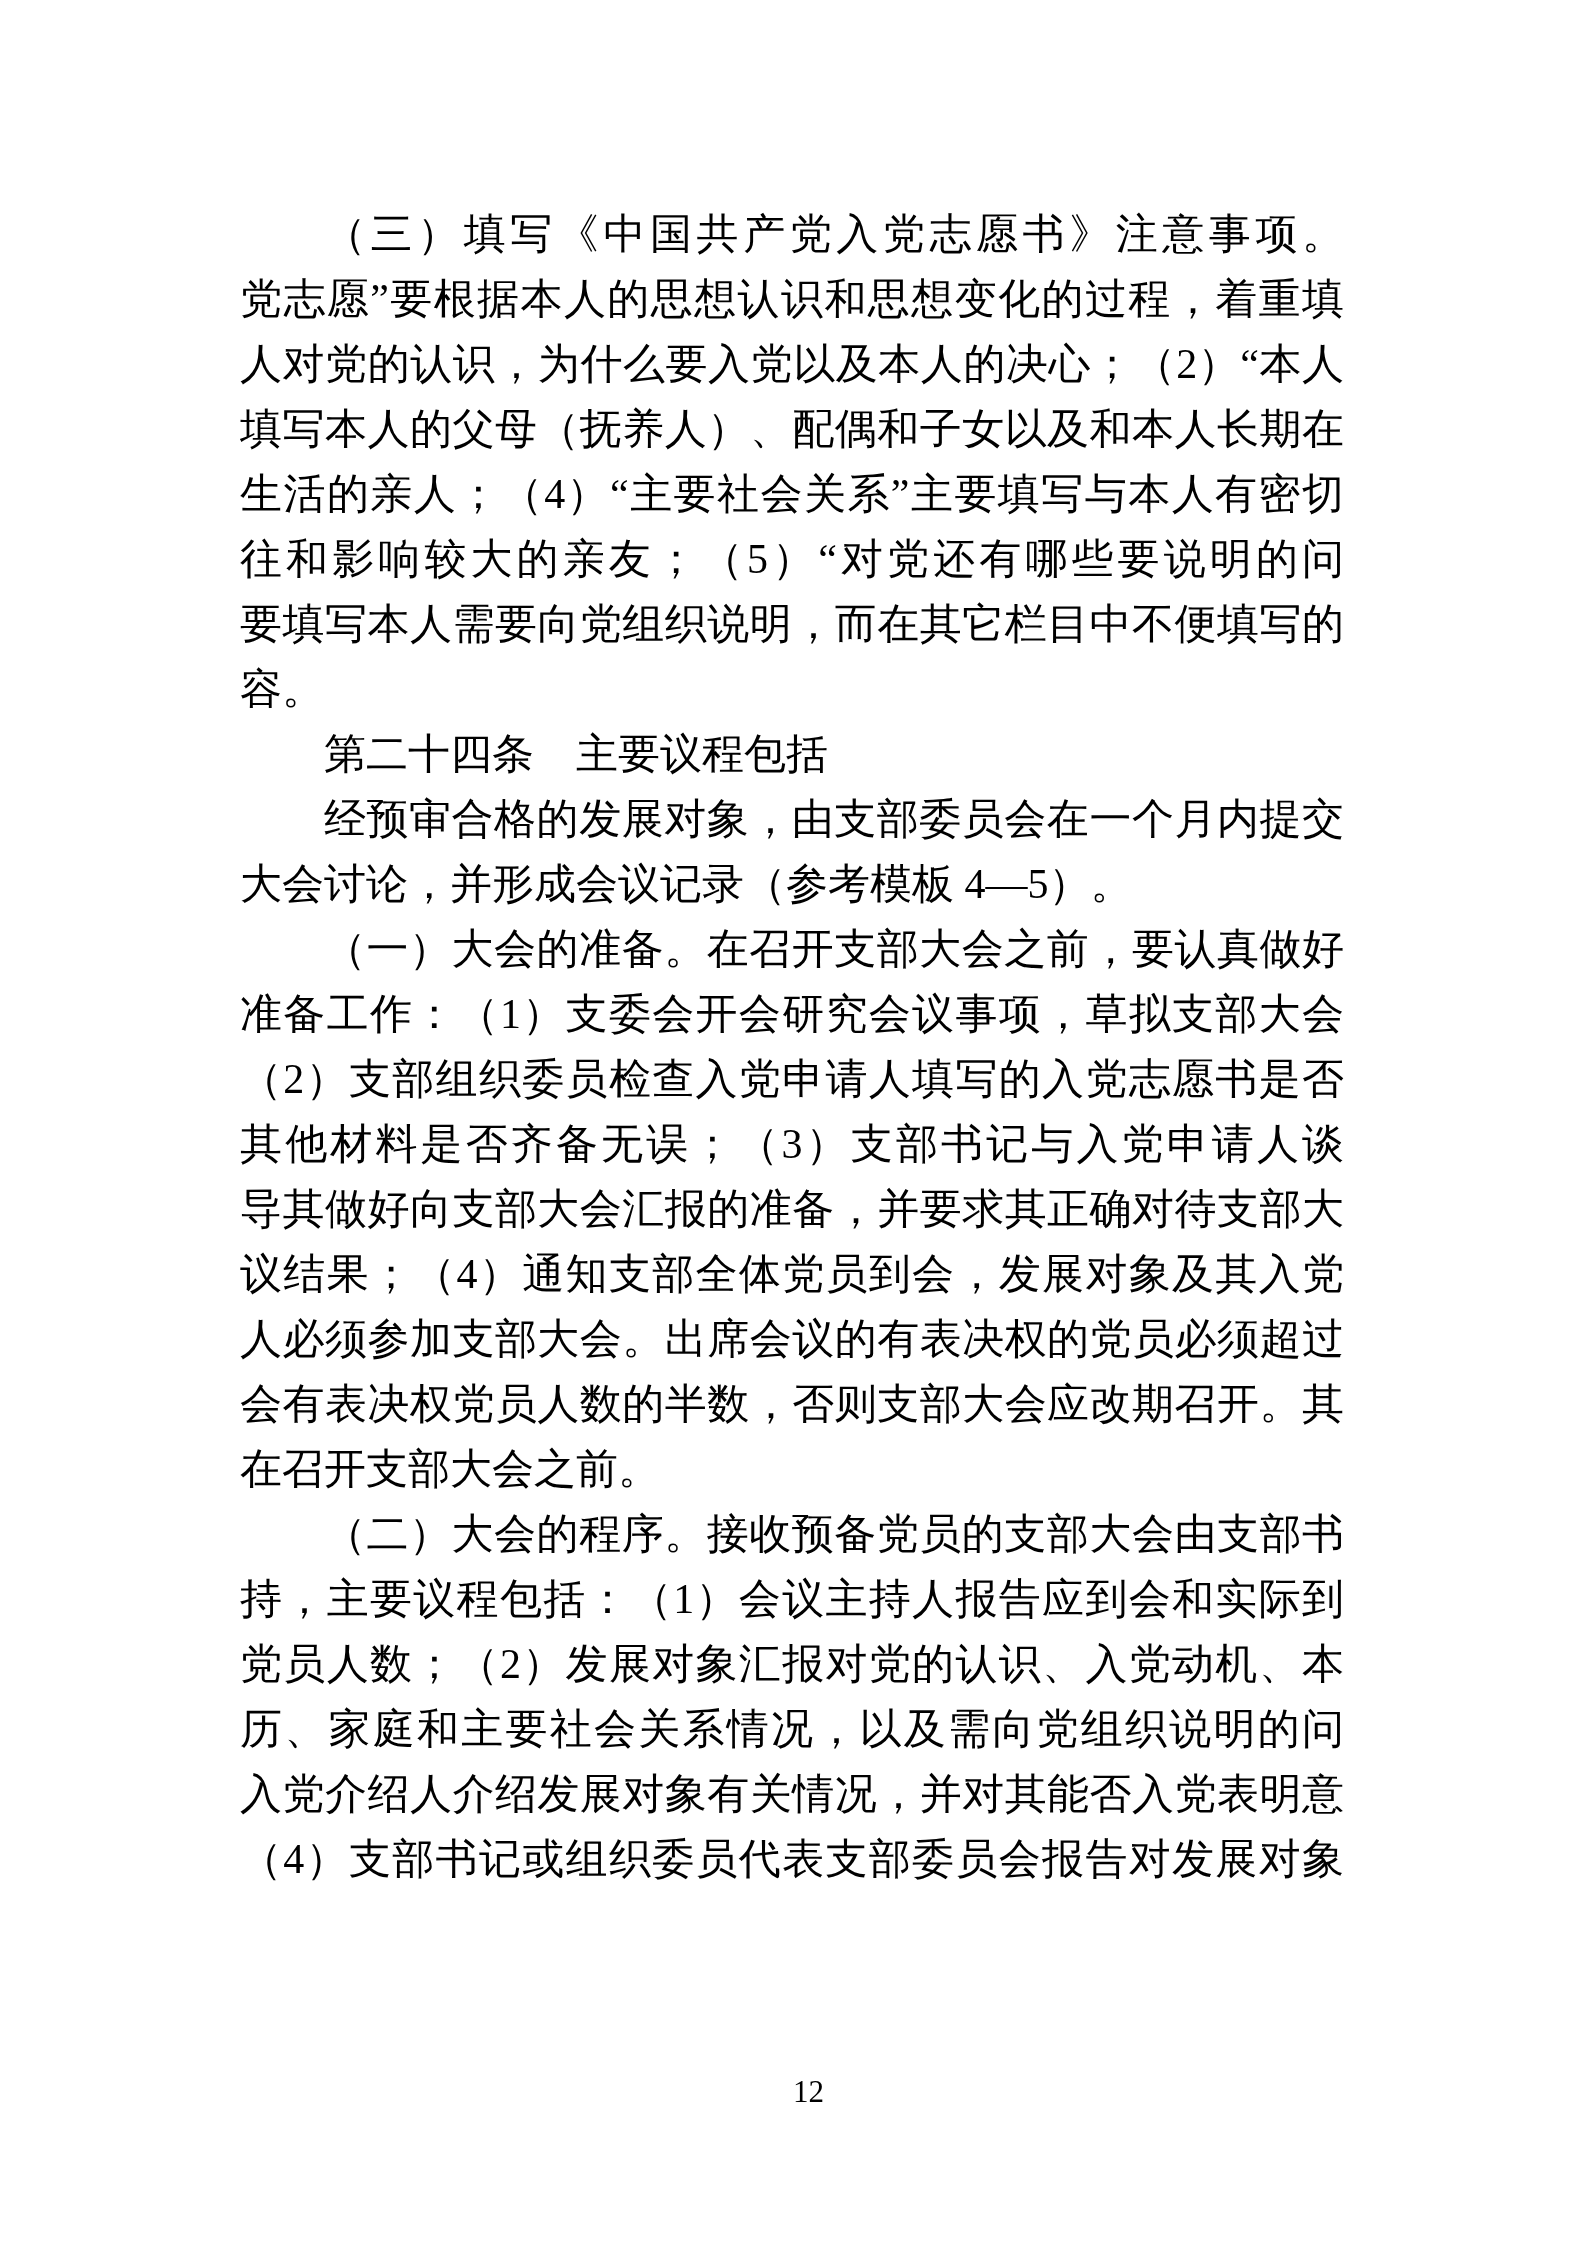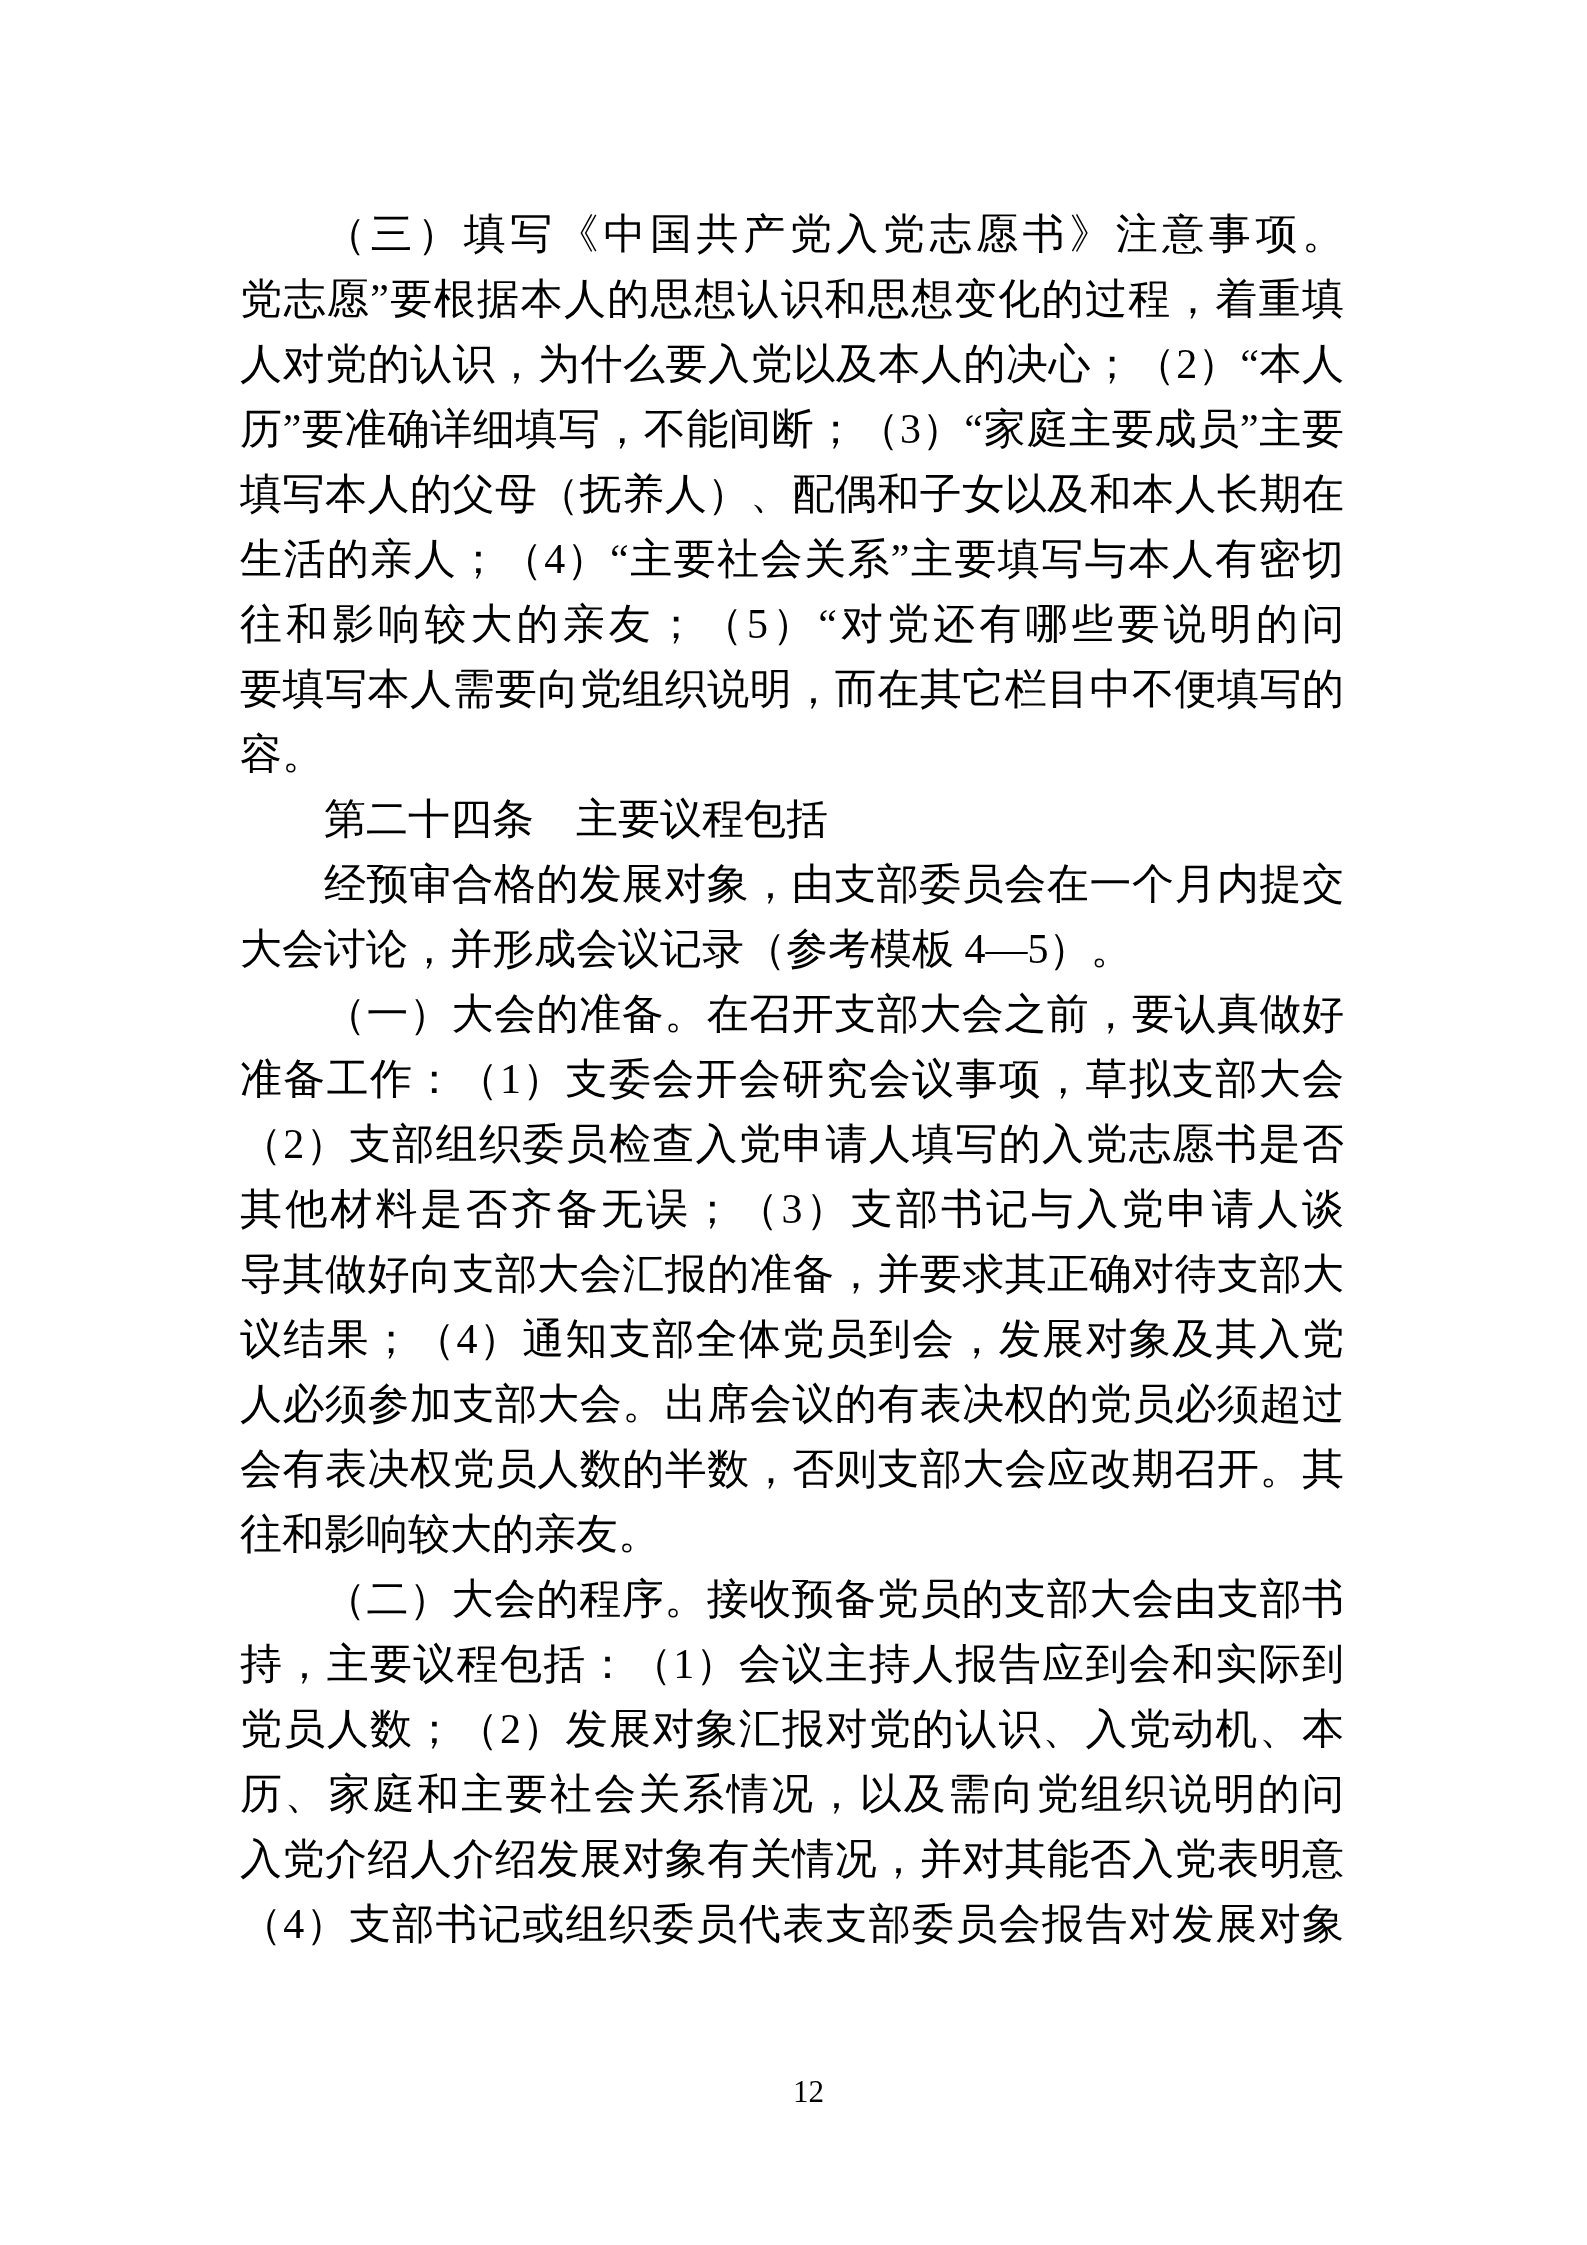--- a/index.html
+++ b/index.html
@@ -61,21 +61,20 @@
 <body>
 
 <div class="doc-page">
 
   <div class="text-block">
 
     <div class="para">
       <div class="line j indent">（三）填写《中国共产党入党志愿书》注意事项。（1）“入</div>
       <div class="line j">党志愿”要根据本人的思想认识和思想变化的过程，着重填写本</div>
       <div class="line j">人对党的认识，为什么要入党以及本人的决心；（2）“本人经</div>
-      <div class="line j">历”要准确详细填写，不能间断；（3）“家庭主要成员”主要</div>
       <div class="line j">填写本人的父母（抚养人）、配偶和子女以及和本人长期在一起</div>
       <div class="line j">生活的亲人；（4）“主要社会关系”主要填写与本人有密切来</div>
       <div class="line j">往和影响较大的亲友；（5）“对党还有哪些要说明的问题”主</div>
       <div class="line j">要填写本人需要向党组织说明，而在其它栏目中不便填写的内</div>
       <div class="line">容。</div>
     </div>
 
     <div class="para">
       <div class="line indent">第二十四条　主要议程包括</div>
     </div>
@@ -87,21 +86,21 @@
 
     <div class="para">
       <div class="line j indent">（一）大会的准备。在召开支部大会之前，要认真做好以下</div>
       <div class="line j">准备工作：（1）支委会开会研究会议事项，草拟支部大会决议；</div>
       <div class="line j">（2）支部组织委员检查入党申请人填写的入党志愿书是否正确，</div>
       <div class="line j">其他材料是否齐备无误；（3）支部书记与入党申请人谈话，指</div>
       <div class="line j">导其做好向支部大会汇报的准备，并要求其正确对待支部大会决</div>
       <div class="line j">议结果；（4）通知支部全体党员到会，发展对象及其入党介绍</div>
       <div class="line j">人必须参加支部大会。出席会议的有表决权的党员必须超过应到</div>
       <div class="line j">会有表决权党员人数的半数，否则支部大会应改期召开。其他积</div>
-      <div class="line">往和影响较大的亲友。</div>
+      <div class="line">在召开支部大会之前。</div>
     </div>
 
     <div class="para">
       <div class="line j indent">（二）大会的程序。接收预备党员的支部大会由支部书记主</div>
       <div class="line j">持，主要议程包括：（1）会议主持人报告应到会和实际到会的</div>
       <div class="line j">党员人数；（2）发展对象汇报对党的认识、入党动机、本人履</div>
       <div class="line j">历、家庭和主要社会关系情况，以及需向党组织说明的问题；（3）</div>
       <div class="line j">入党介绍人介绍发展对象有关情况，并对其能否入党表明意见；</div>
       <div class="line j">（4）支部书记或组织委员代表支部委员会报告对发展对象的审</div>
     </div>

